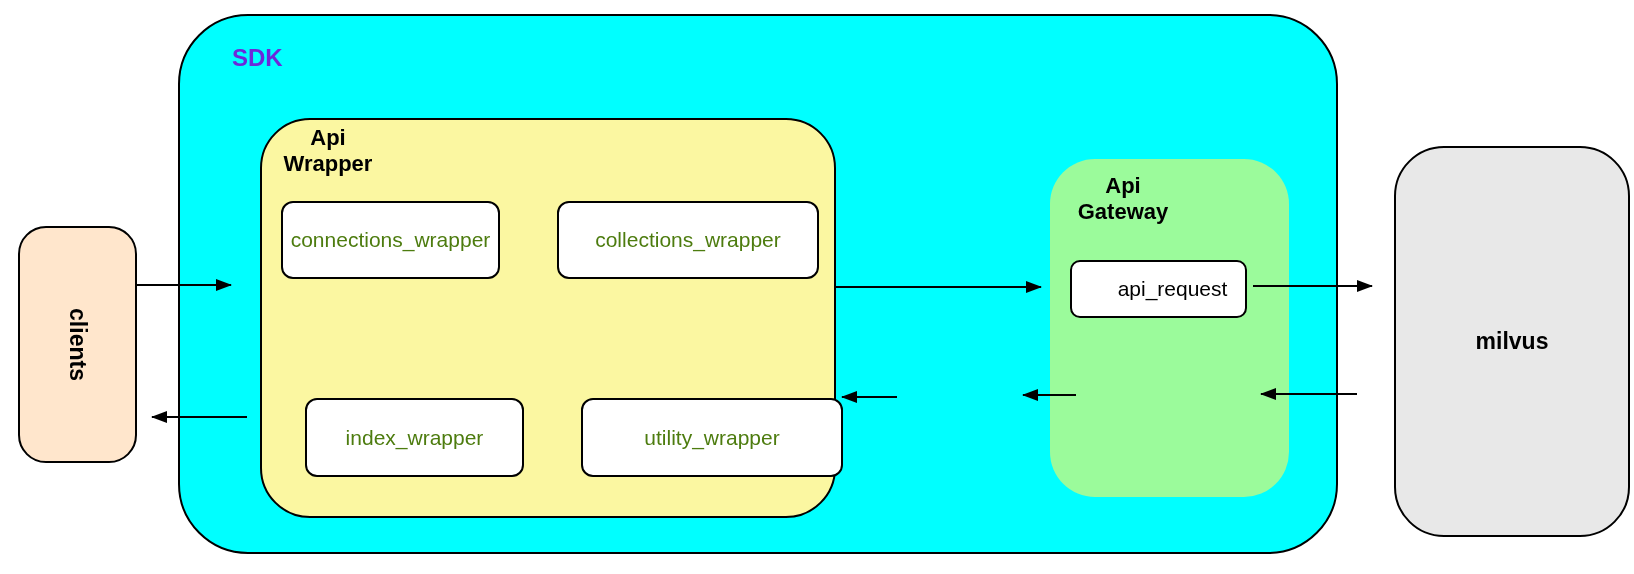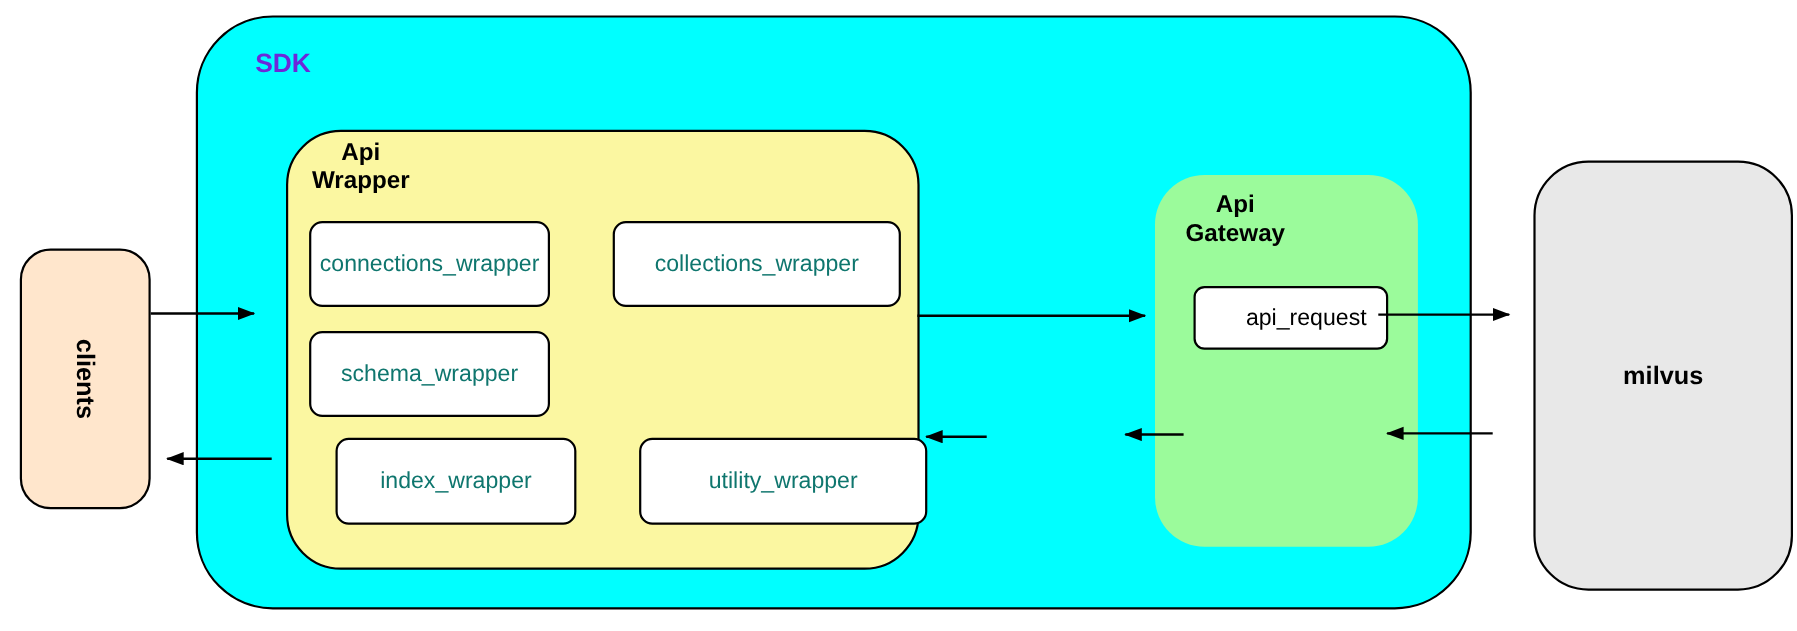--- a/index.html
+++ b/index.html
@@ -16,33 +16,33 @@
   .clients-label{position:absolute;inset:0;display:flex;align-items:center;justify-content:center;}
   .clients-label span{transform:rotate(90deg);font-weight:bold;font-size:23px;color:#000;white-space:nowrap;}
 
   .sdk{left:178px;top:14px;width:1160px;height:540px;border-radius:70px;background:var(--c-sdk-fill,#00FFFF);}
   .sdk-label{position:absolute;left:52px;top:28px;font-weight:bold;font-size:24px;color:#6d28d9;}
 
   .api-wrapper{left:80px;top:102px;width:576px;height:400px;border-radius:50px;background:var(--c-wrapper-fill,#FBF7A1);}
   .api-wrapper-label{position:absolute;left:8px;top:5px;width:116px;text-align:center;font-weight:bold;font-size:22px;line-height:1.18;color:#000;white-space:pre-line;}
 
   .wnode{position:absolute;box-sizing:border-box;background:var(--c-node-fill,#fff);border:2px solid var(--c-border,#000);
-    border-radius:12px;display:flex;align-items:center;justify-content:center;font-size:21px;color:#0f766e;}
+    border-radius:12px;display:flex;align-items:center;justify-content:center;font-size:21px;color:#4d7c0f;}
   .c1{left:19px;width:219px;}
   .c2{left:295px;width:262px;text-align:center;}
   .r1{top:81px;height:78px;}
   .r2{top:181px;height:78px;}
   .r3{top:278px;height:79px;margin-left:24px;}
 
   .checker{left:897px;top:365px;width:120px;height:63px;border-radius:12px;background:var(--c-node-fill,#fff);
     display:flex;align-items:center;justify-content:center;font-size:21px;color:#000;}
 
   .api-gateway{left:870px;top:143px;width:239px;height:338px;border-radius:45px;background:var(--c-gateway-fill,#9BFB9B);}
   .api-gateway-label{position:absolute;left:10px;top:14px;width:126px;text-align:center;font-weight:bold;font-size:22px;line-height:1.18;color:#000;white-space:pre-line;}
-  .gw-node{position:absolute;left:35px;width:177px;height:58px;box-sizing:border-box;background:var(--c-node-fill,#fff);
+  .gw-node{position:absolute;left:20px;width:177px;height:58px;box-sizing:border-box;background:var(--c-node-fill,#fff);
     border:2px solid var(--c-border,#000);border-radius:10px;display:flex;align-items:center;justify-content:center;font-size:21px;color:#000;padding-left:28px;}
   .gw-request{top:101px;}
   .gw-response{top:209px;}
 
   .milvus{left:1378px;top:146px;width:236px;height:391px;border-radius:50px;background:var(--c-milvus-fill,#E8E8E8);
     display:flex;align-items:center;justify-content:center;margin-left:16px;}
   .milvus-label{font-weight:bold;font-size:23px;color:#000;}
 
   .arrows{position:absolute;left:0;top:0;pointer-events:none;}
   .arrows line{stroke:var(--c-arrow,#000);stroke-width:2.2px;}
@@ -60,21 +60,20 @@
   </div>
 
   <div class="box bordered sdk">
     <div class="sdk-label">SDK</div>
 
     <div class="box bordered api-wrapper">
       <div class="api-wrapper-label">Api
 Wrapper</div>
       <div class="wnode c1 r1">connections_wrapper</div>
       <div class="wnode c2 r1">collections_wrapper</div>
-      <div class="wnode c1 r2">schema_wrapper</div>
       <div class="wnode c1 r3">index_wrapper</div>
       <div class="wnode c2 r3">utility_wrapper</div>
     </div>
 
     <div class="box checker thin-border">checker</div>
 
     <div class="box api-gateway">
       <div class="api-gateway-label">Api
 Gateway</div>
       <div class="gw-node gw-request">api_request</div>

